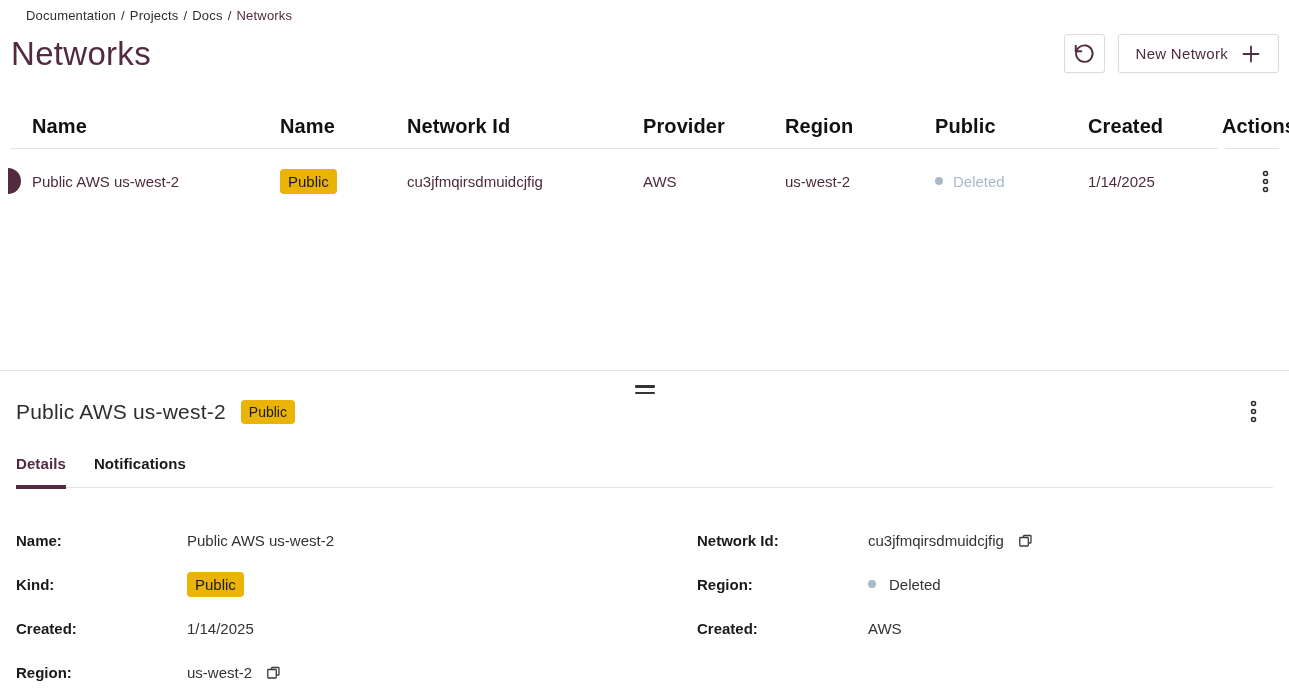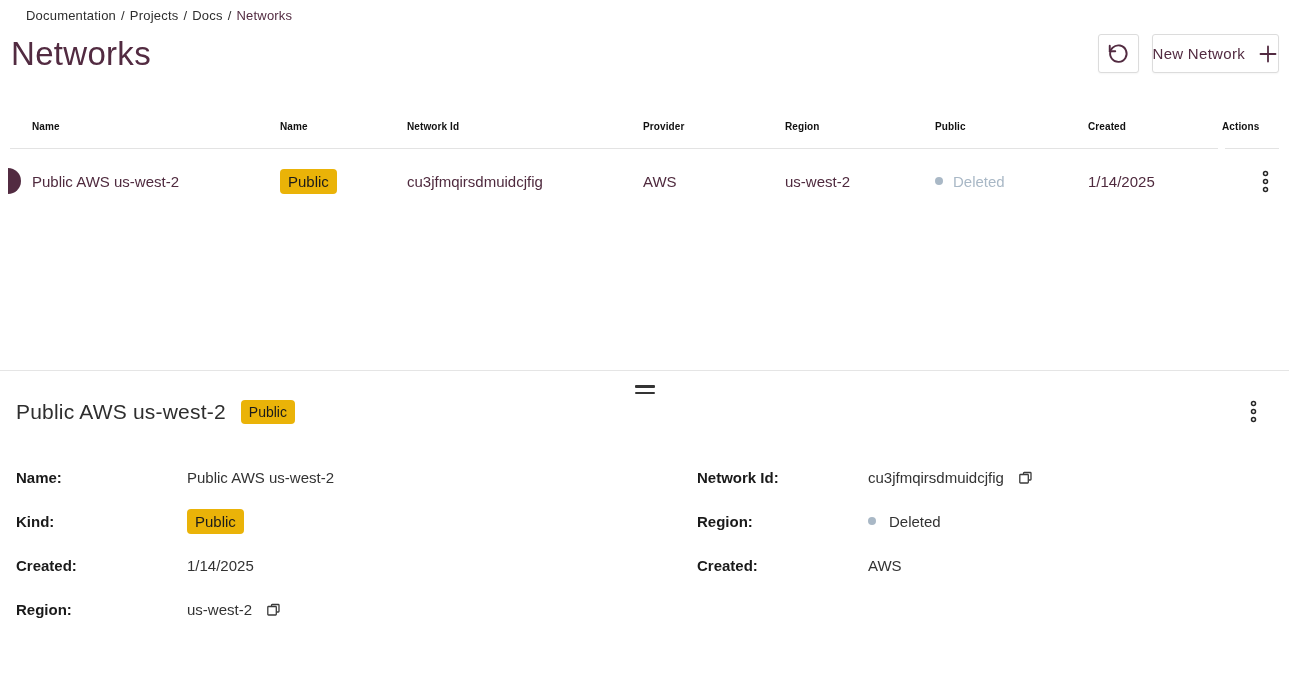--- a/index.html
+++ b/index.html
@@ -13,28 +13,28 @@
   .breadcrumb .crumb.current { color: #522b41; cursor: default; }
 
   
   .page-header { display: flex; align-items: center; justify-content: space-between; margin: 11px 10px 0 11px; }
   .page-title { font-size: 33px; font-weight: 500; color: #522b41; letter-spacing: 0.3px; }
   .toolbar { display: flex; gap: 13px; align-items: center; }
   .btn { background: #fff; border: 1px solid #dcdcdc; border-radius: 3px; height: 39px;
     display: flex; align-items: center; justify-content: center; cursor: pointer;
     box-shadow: 0 1px 2px rgba(0,0,0,0.04); color: #522b41; }
   .btn-icon-only { width: 41px; }
-  .btn-new { padding: 0 0; font-size: 15px; letter-spacing: 0.3px; gap: 13px; }
+  .btn-new { padding: 0 17px; font-size: 15px; letter-spacing: 0.3px; gap: 13px; }
 
   
   .table { margin: 31px 10px 0 10px; position: relative; }
   .thead, .trow { display: grid;
     grid-template-columns: 248px 127px 236px 142px 150px 153px 134px 1fr;
     padding-left: 22px; align-items: center; }
-  .thead { height: 44px; font-size: 10px; font-weight: 700; color: #111111; letter-spacing: 0.1px; }
+  .thead { height: 44px; font-size: 20px; font-weight: 700; color: #111111; letter-spacing: 0.1px; }
   .thead-border { height: 1px;
     background: linear-gradient(to right, #e3e3e3 0px, #e3e3e3 1208px, transparent 1208px, transparent 1215px, #e3e3e3 1215px); }
   .trow { height: 64px; font-size: 15px; color: #4f2a3e; position: relative; cursor: pointer; }
   .row-indicator { position: absolute; left: -2px; top: 50%; transform: translateY(-50%);
     width: 13px; height: 26px; border-radius: 0 13px 13px 0; background: #522b41; }
   .badge { display: inline-block; background: #eab308; color: #1b1b1b; font-size: 15px;
     padding: 4px 8px; border-radius: 4px; }
   .status { display: flex; align-items: center; gap: 10px; color: #a9b8c6; font-weight: 500; }
   .status-dot { width: 8px; height: 8px; border-radius: 50%; background: #a9b8c6; }
   .cell-actions { display: flex; padding-left: 36px; }
@@ -146,20 +146,24 @@
       <span>
         <svg width="7" height="23" viewBox="0 0 7 23" fill="none" stroke="#262626" stroke-width="1.5">
           <circle cx="3.5" cy="3.5" r="2"></circle>
             <circle cx="3.5" cy="11.5" r="2"></circle>
             <circle cx="3.5" cy="19.5" r="2"></circle>
         </svg>
       </span>
     </button>
   </div>
 
+  <div class="tabs">
+    <div class="tab active">Details</div>
+    <div class="tab">Notifications</div>
+  </div>
 
   <div class="details">
     <div class="details-col">
       <div class="field">
         <span class="field-label">Name:</span>
         <span class="field-value">Public AWS us-west-2</span>
       </div>
       <div class="field">
         <span class="field-label">Kind:</span>
         <span class="field-value">

